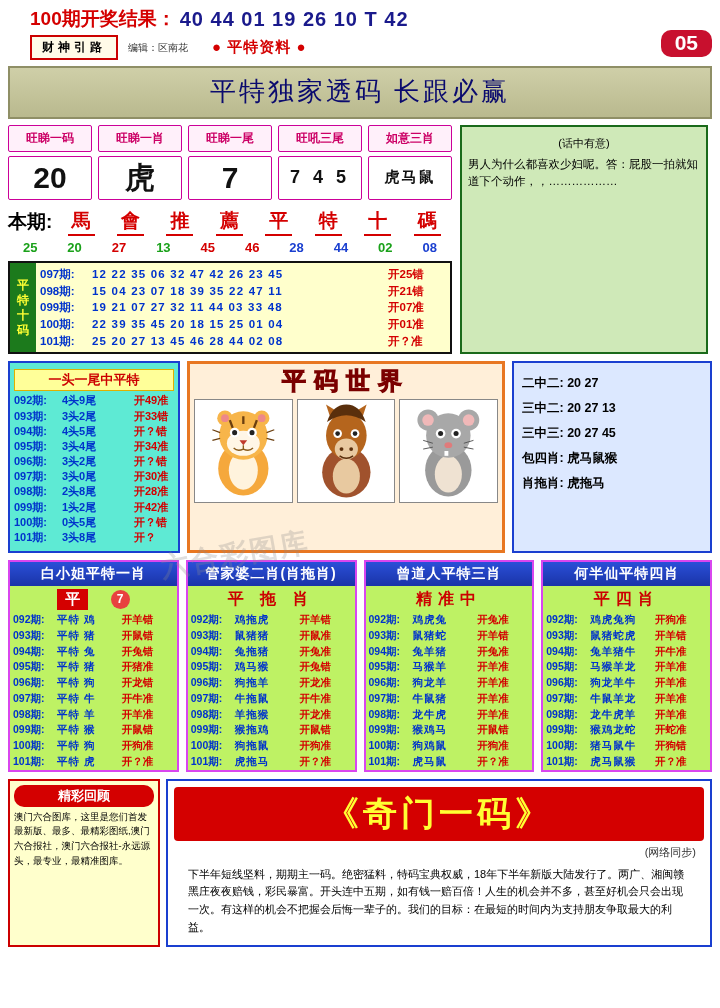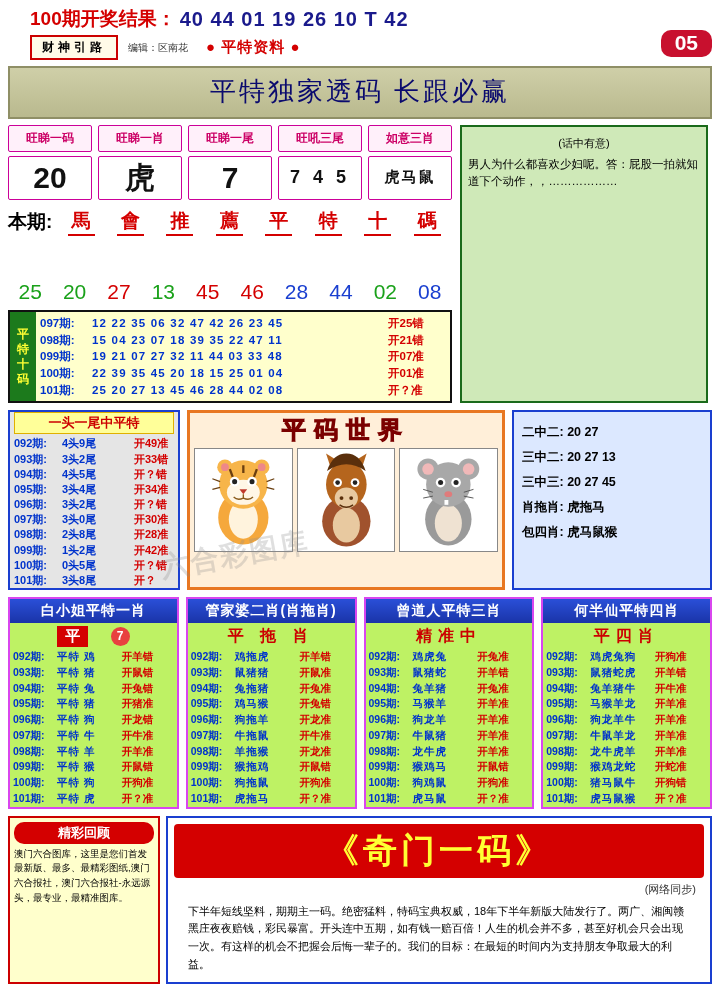--- a/index.html
+++ b/index.html
@@ -17,21 +17,21 @@
   .hdr-line1 { display: flex; align-items: center; gap: 4px; padding-left: 22px; }
   .hdr-title { font-size: 19px; font-weight: bold; color: #d40000; letter-spacing: 0px; }
   .hdr-nums { font-size: 20px; font-weight: bold; color: #1a1a8c; letter-spacing: 1px; }
   .hdr-line2 { display: flex; align-items: center; margin-top: 3px; }
   .badge-caishen {
     border: 2px solid #cc0000; background:#fffbe8; color:#000;
     font-size: 12px; font-weight: bold; padding: 2px 10px; letter-spacing: 4px;
     margin-left: 22px;
   }
   .editor { font-size: 10px; color: #333; margin-left: 10px; }
-  .hdr-center { font-size: 15px; font-weight: bold; color: #d40000; margin-left: 18px; letter-spacing: 1px;}
+  .hdr-center { font-size: 15px; font-weight: bold; color: #d40000; margin-left: 24px; letter-spacing: 1px;}
   .hdr-page {
     position: absolute; right: 0; top: 24px;
     background: #c8102e; color: #fff; font-size: 21px; font-weight: bold;
     padding: 1px 14px 2px; border-radius: 10px;
   }
 
   
   .banner {
     margin-top: 4px;
     background: linear-gradient(#cfcfa8,#b9b98e);
@@ -61,21 +61,21 @@
   .pv-sm  { font-size: 15px; letter-spacing: 2px; line-height: 1.9; }
 
   .benqi-row { display: flex; align-items: center; margin-top: 8px; }
   .benqi-label { font-size: 19px; font-weight: bold; color: #000; white-space: nowrap; }
   .benqi-words { display: flex; flex: 1; justify-content: space-around; margin-left: 4px; }
   .benqi-word {
     font-size: 19px; font-weight: bold; color: #d40000;
     border-bottom: 2px solid #d40000; padding: 0 4px;
   }
   .benqi-nums { display: flex; justify-content: space-around; margin-top: 4px; }
-  .bn { font-size: 21px; font-weight: normal; margin-top: 40px; }
+  .bn { font-size: 13px; font-weight: bold; }
 
   .histbox { display: flex; margin-top: 6px; border: 2px solid #111; background: #ffffcc; }
   .hist-side {
     width: 26px; background: #1c7a1c; color: #ffff33;
     font-size: 12px; font-weight: bold; display: flex; flex-direction: column;
     align-items: center; justify-content: center; line-height: 1.25; padding: 2px 0;
   }
   .hist-body { flex: 1; padding: 3px 4px; }
   .hist-row { display: flex; font-size: 11.5px; line-height: 1.45; font-weight: bold; }
   .hist-period { color: #0033cc; width: 52px; }
@@ -90,21 +90,21 @@
     background: #ffffcc; border: 2px solid #cc0000; color: #cc0000;
     font-size: 19px; font-weight: bold; text-align: center;
     letter-spacing: 4px; padding: 2px 0; margin: 2px 18px 0;
   }
   .joke-sub { text-align: center; font-size: 11px; color: #000; margin: 3px 0 5px; }
   .joke-body { font-size: 11.5px; color: #000; line-height: 1.5; }
 
   
   .sec3 { display: flex; gap: 7px; margin-top: 7px; }
   .box-left {
-    width: 172px; border: 2px solid #1a3fd0; background: #e5e5e5; padding: 0 4px;
+    width: 172px; border: 2px solid #1a3fd0; background: #5eead4; padding: 6px 4px;
   }
   .box-left-title {
     text-align: center; font-size: 13px; font-weight: bold; color: #cc0000;
     background: #ffff99; border: 1px solid #e0b000; padding: 1px 0; margin-bottom: 2px;
   }
   .bl-row { display: flex; font-size: 11px; line-height: 1.38; font-weight: bold; }
   .bl-a { color: #0033cc; width: 48px; }
   .bl-b { color: #0033cc; flex: 1; }
   .bl-c { color: #d40000; width: 40px; }
 
@@ -406,26 +406,26 @@
       </div>
       <div class="br-row">
         <span>三中二:</span>
         <span class="v">20  27  13</span>
       </div>
       <div class="br-row">
         <span>三中三:</span>
         <span class="v">20  27  45</span>
       </div>
       <div class="br-row">
+        <span>包四肖:</span>
+        <span class="v">虎马鼠猴</span>
+      </div>
+      <div class="br-row">
         <span>肖拖肖:</span>
         <span class="v">虎拖马</span>
-      </div>
-      <div class="br-row">
-        <span>包四肖:</span>
-        <span class="v">虎马鼠猴</span>
       </div>
     </div>
   </div>
 
   <div class="sec4">
 
     <div class="col4">
       <div class="col4-head">白小姐平特一肖</div>
       <div class="col4-sub">
         <span class="sub-red-box">平</span>

